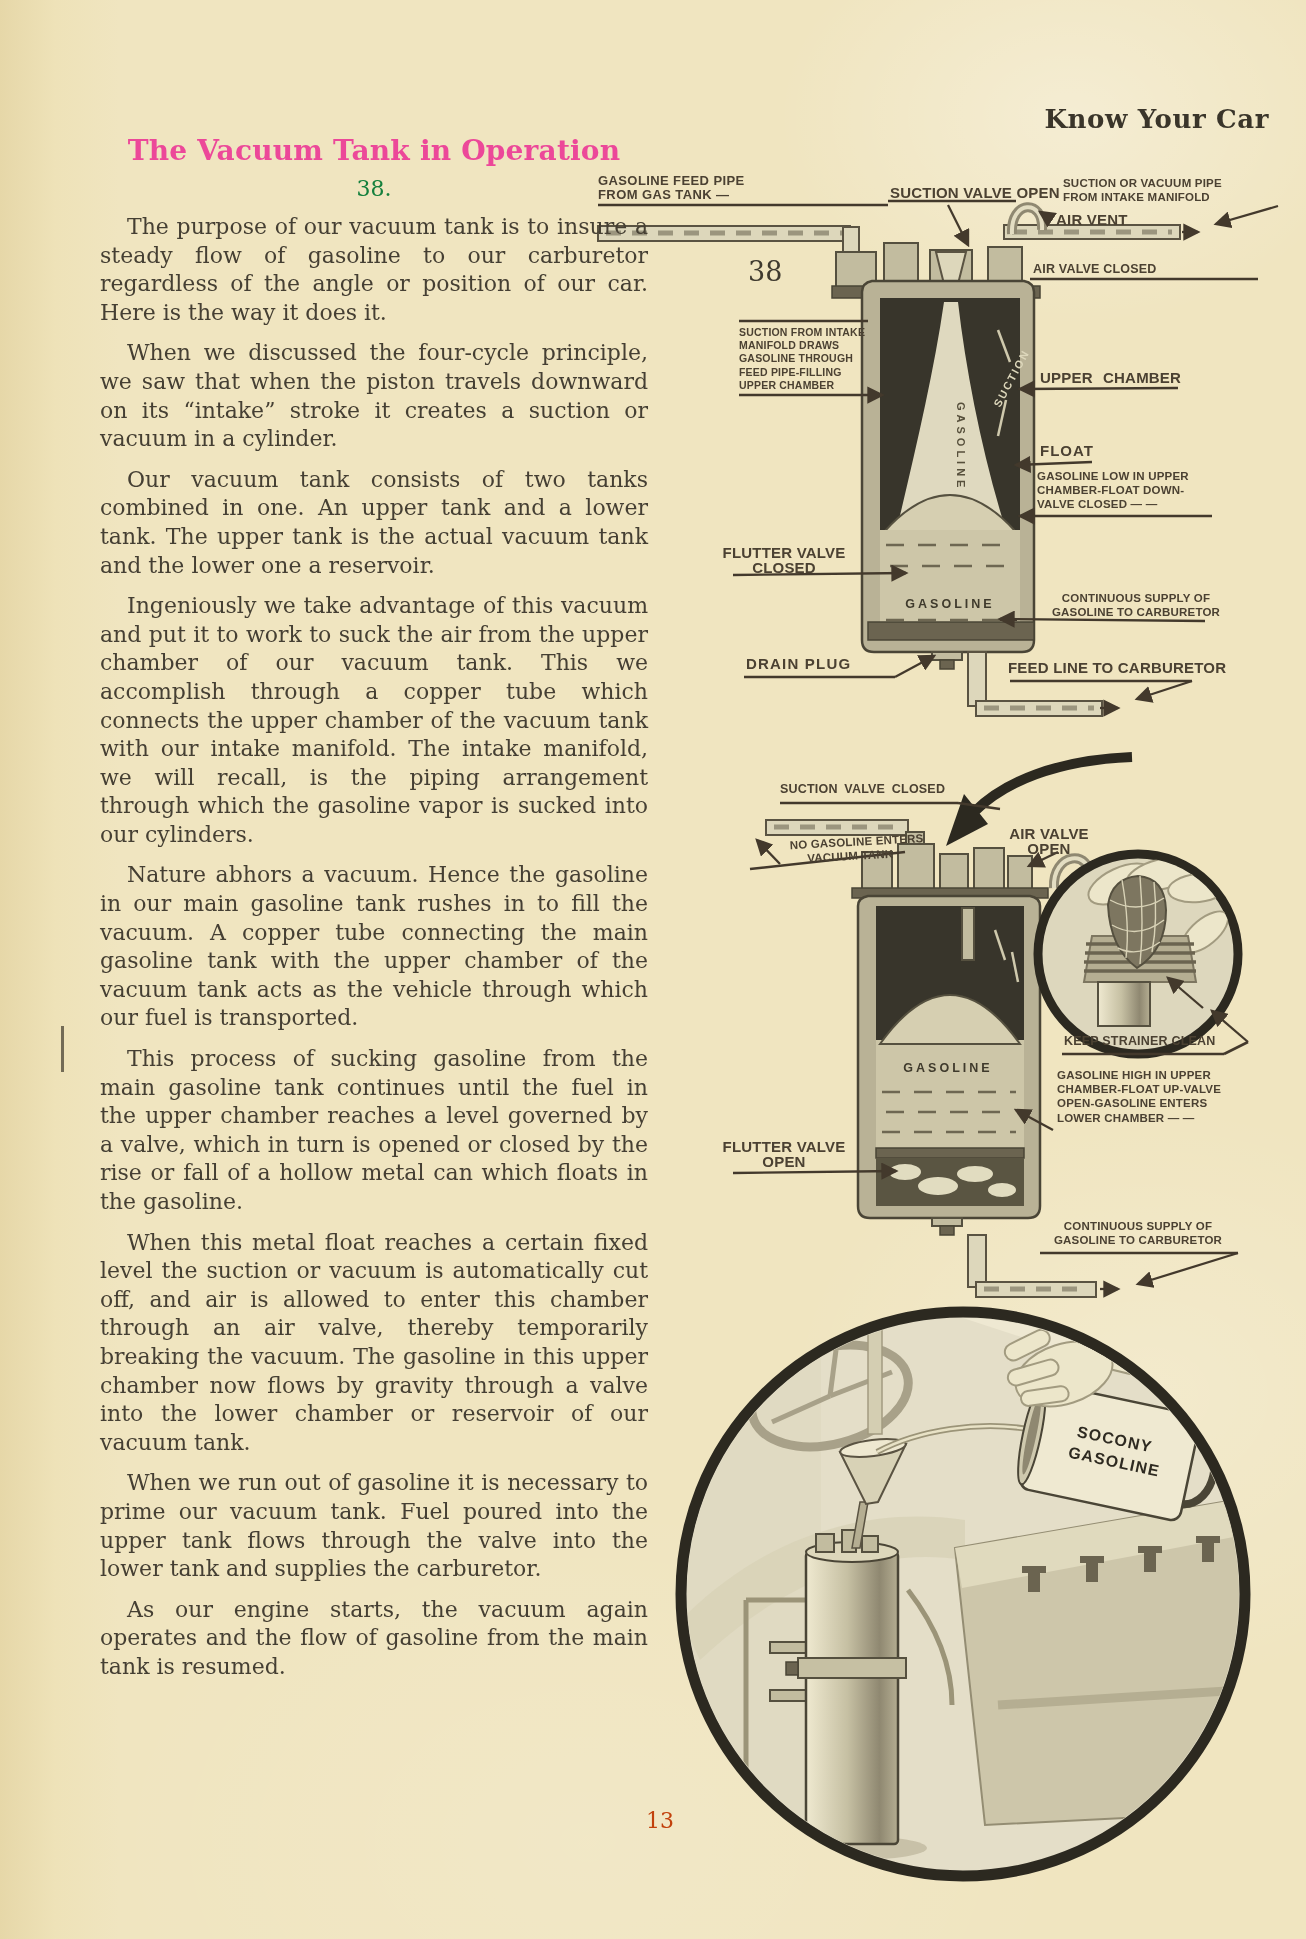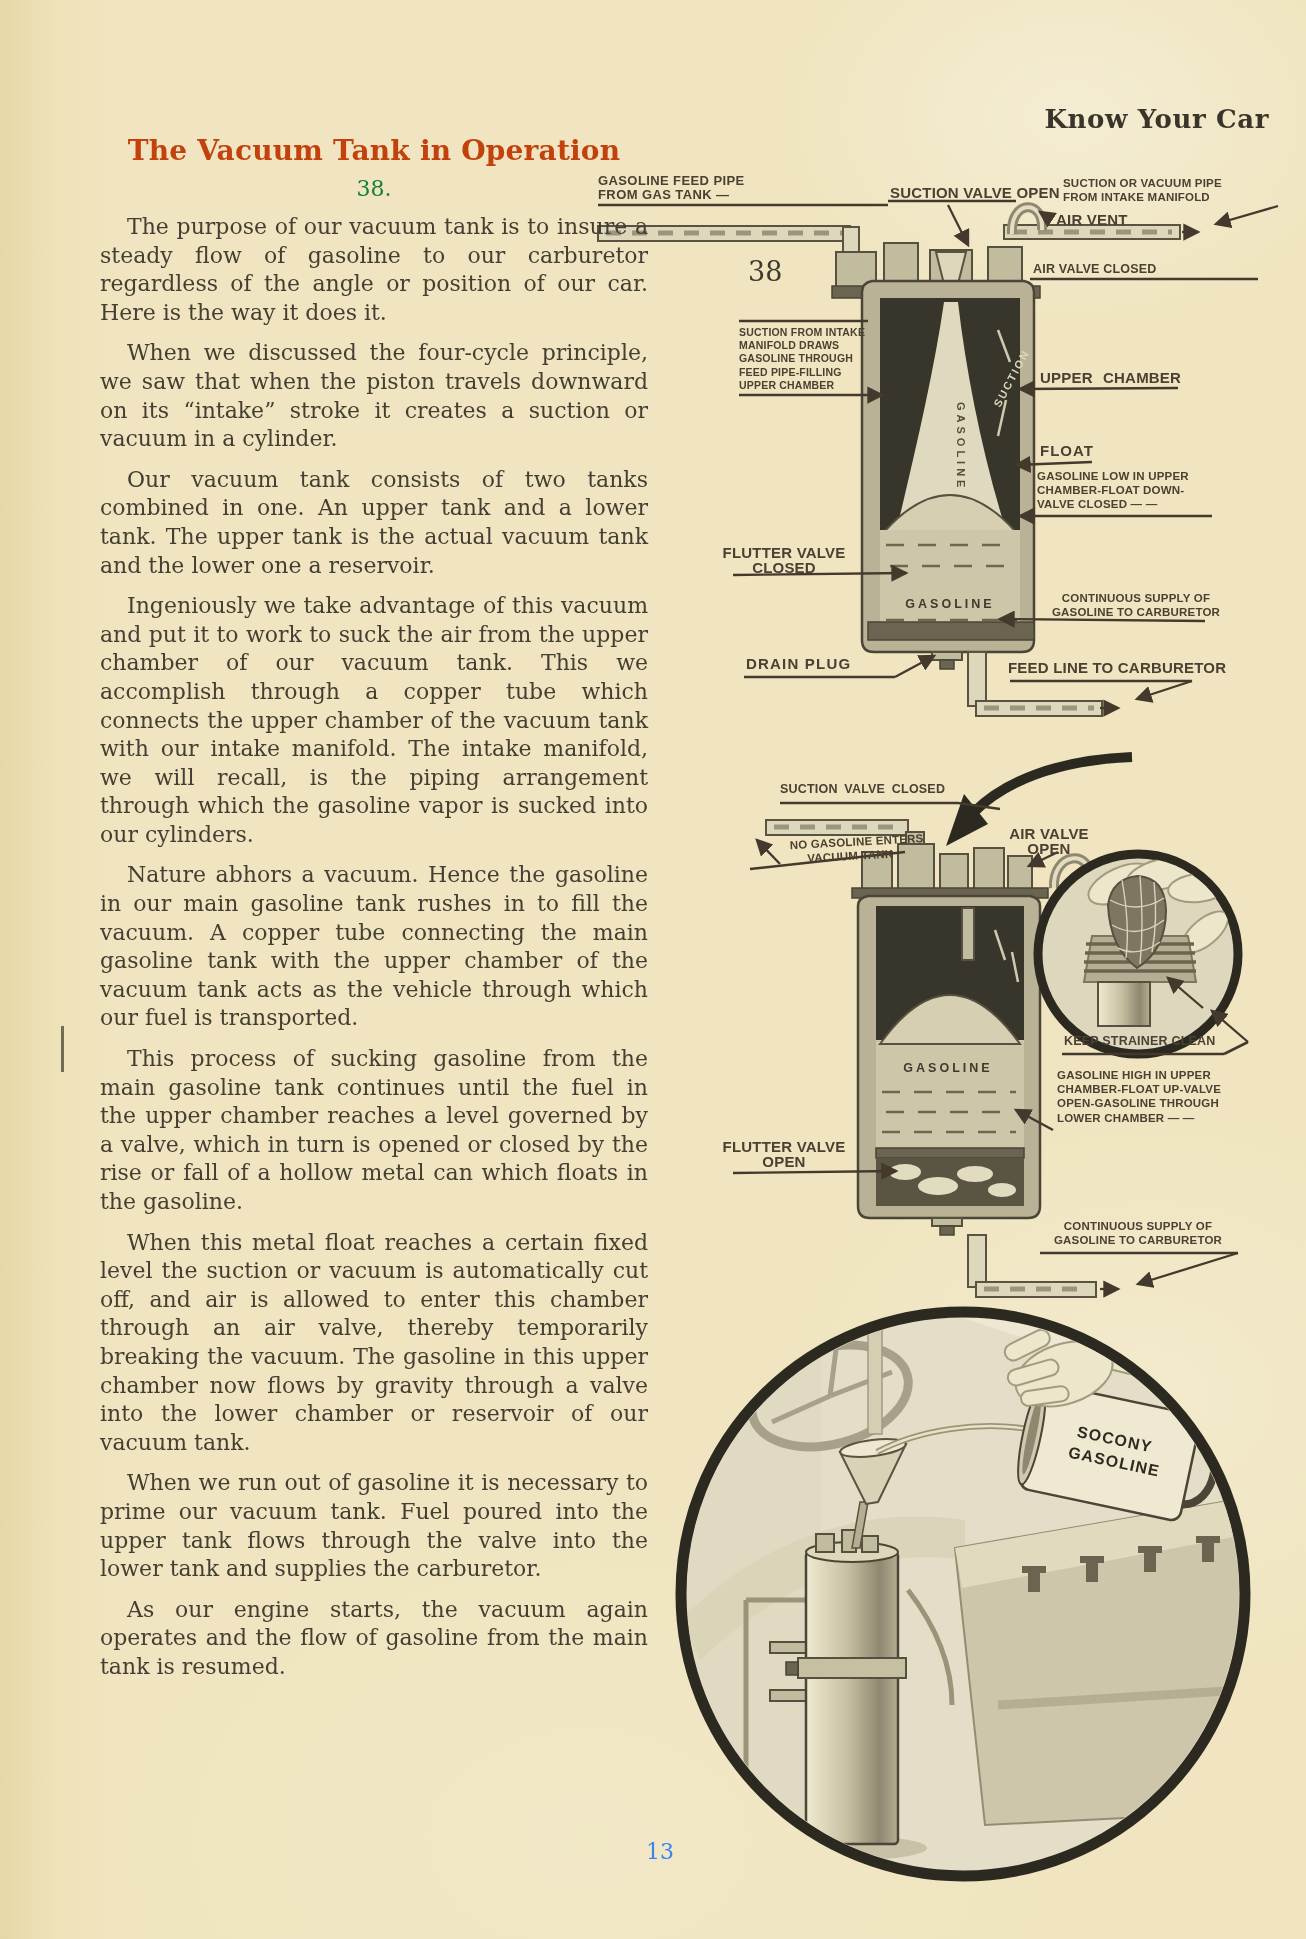--- a/index.html
+++ b/index.html
@@ -9,24 +9,24 @@
     background:
       radial-gradient(ellipse 420px 300px at 82% 6%, rgba(255,255,255,.30), rgba(255,255,255,0) 70%),
       radial-gradient(ellipse 520px 420px at 88% 72%, rgba(255,255,255,.20), rgba(255,255,255,0) 70%),
       radial-gradient(ellipse 700px 500px at 45% 95%, rgba(255,255,255,.10), rgba(255,255,255,0) 70%),
       linear-gradient(90deg,#e6d7a8 0px,#eee2b8 55px,#f0e5c0 120px,#f0e5c0 100%);
   }
   .abs{position:absolute;}
   .header-right{left:1007px;top:104px;width:262px;text-align:right;
     font-weight:bold;font-size:26px;letter-spacing:.6px;color:#3a352a;}
   .text-col{left:100px;top:134px;width:548px;}
-  .title{margin:0;font-size:28px;font-weight:bold;text-align:center;letter-spacing:.2px;color:#c2410c;}
+  .title{margin:0;font-size:28px;font-weight:bold;text-align:center;letter-spacing:.2px;color:#ec4899;}
   .secnum{text-align:center;font-size:22px;margin:9px 0 2px;color:#15803d;}
   .text-col p{font-size:22px;line-height:28.6px;text-align:justify;text-indent:27px;margin:12px 0 0;}
-  .pagenum{left:590px;top:1808px;width:140px;text-align:center;font-size:22px;color:#3b82f6;margin-top:31px;}
+  .pagenum{left:590px;top:1808px;width:140px;text-align:center;font-size:22px;color:#c2410c;}
   .fignum{left:748px;top:256px;font-size:27px;color:#3f3a2f;}
   .margin-mark{left:61px;top:1026px;width:3px;height:46px;background:#4a4336;opacity:.75;}
   .lbl{position:absolute;font-family:"Liberation Sans", sans-serif;font-weight:bold;
        color:#4b4132;font-size:15px;letter-spacing:.2px;line-height:14.5px;white-space:nowrap;}
   .lbl.c{text-align:center;}
   .lbl.sm{font-size:10.5px;line-height:13.2px;}
   .lbl.md{font-size:11.5px;line-height:14.2px;}
   .lbl.lg{font-size:13px;line-height:13.8px;letter-spacing:.4px;}
   .lbl.t125{font-size:12.5px;}
   svg text{font-family:"Liberation Sans", sans-serif;font-weight:bold;}
@@ -323,21 +323,21 @@
   <div>VACUUM TANK</div>
 </div>
 <div class="lbl c" style="left:1008px;top:827px;width:82px;">
   <div>AIR VALVE</div>
   <div>OPEN</div>
 </div>
 <div class="lbl t125" style="left:1064px;top:1034px;">KEEP STRAINER CLEAN</div>
 <div class="lbl md" style="left:1057px;top:1068px;">
   <div>GASOLINE HIGH IN UPPER</div>
   <div>CHAMBER-FLOAT UP-VALVE</div>
-  <div>OPEN-GASOLINE THROUGH</div>
+  <div>OPEN-GASOLINE ENTERS</div>
   <div>LOWER CHAMBER — —</div>
 </div>
 <div class="lbl c" style="left:720px;top:1140px;width:128px;">
   <div>FLUTTER VALVE</div>
   <div>OPEN</div>
 </div>
 <div class="lbl c md" style="left:1038px;top:1219px;width:200px;">
   <div>CONTINUOUS SUPPLY OF</div>
   <div>GASOLINE TO CARBURETOR</div>
 </div>

